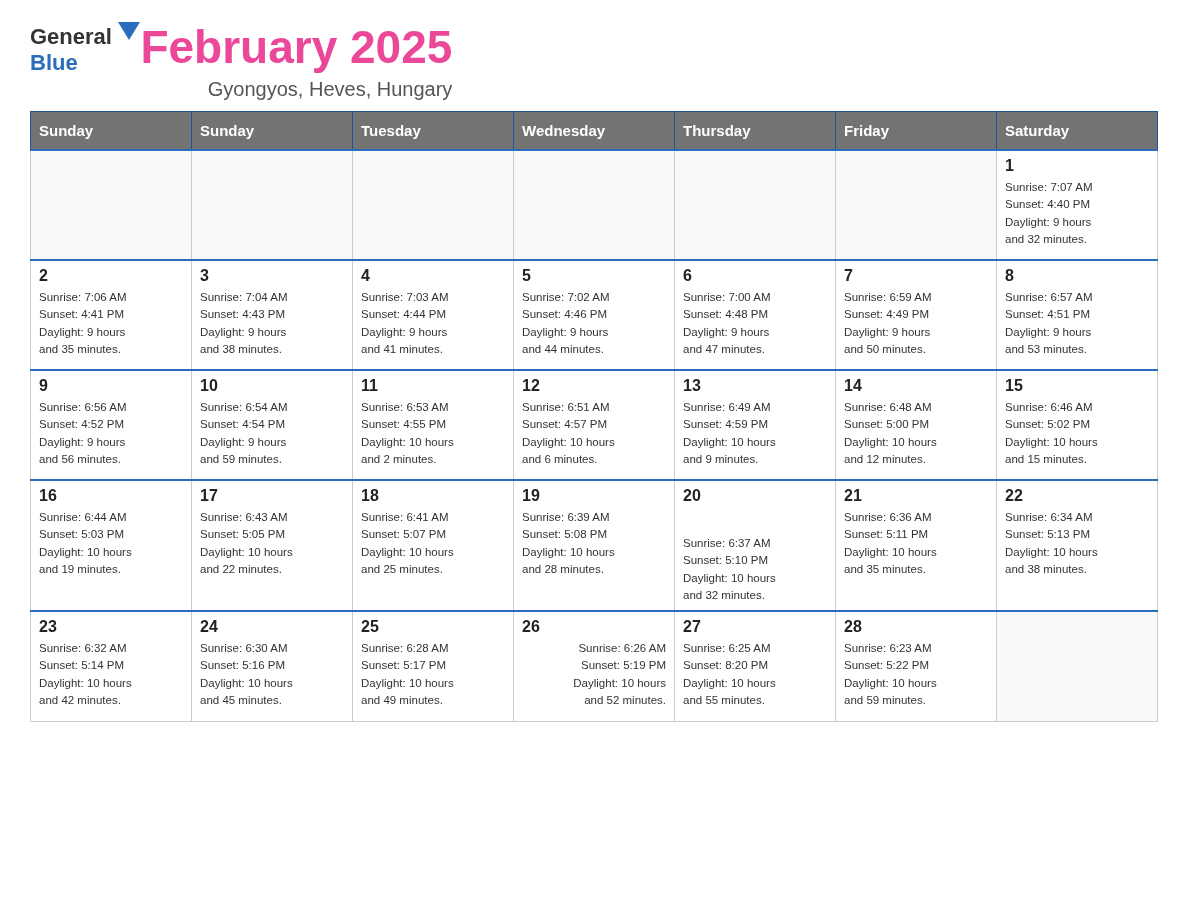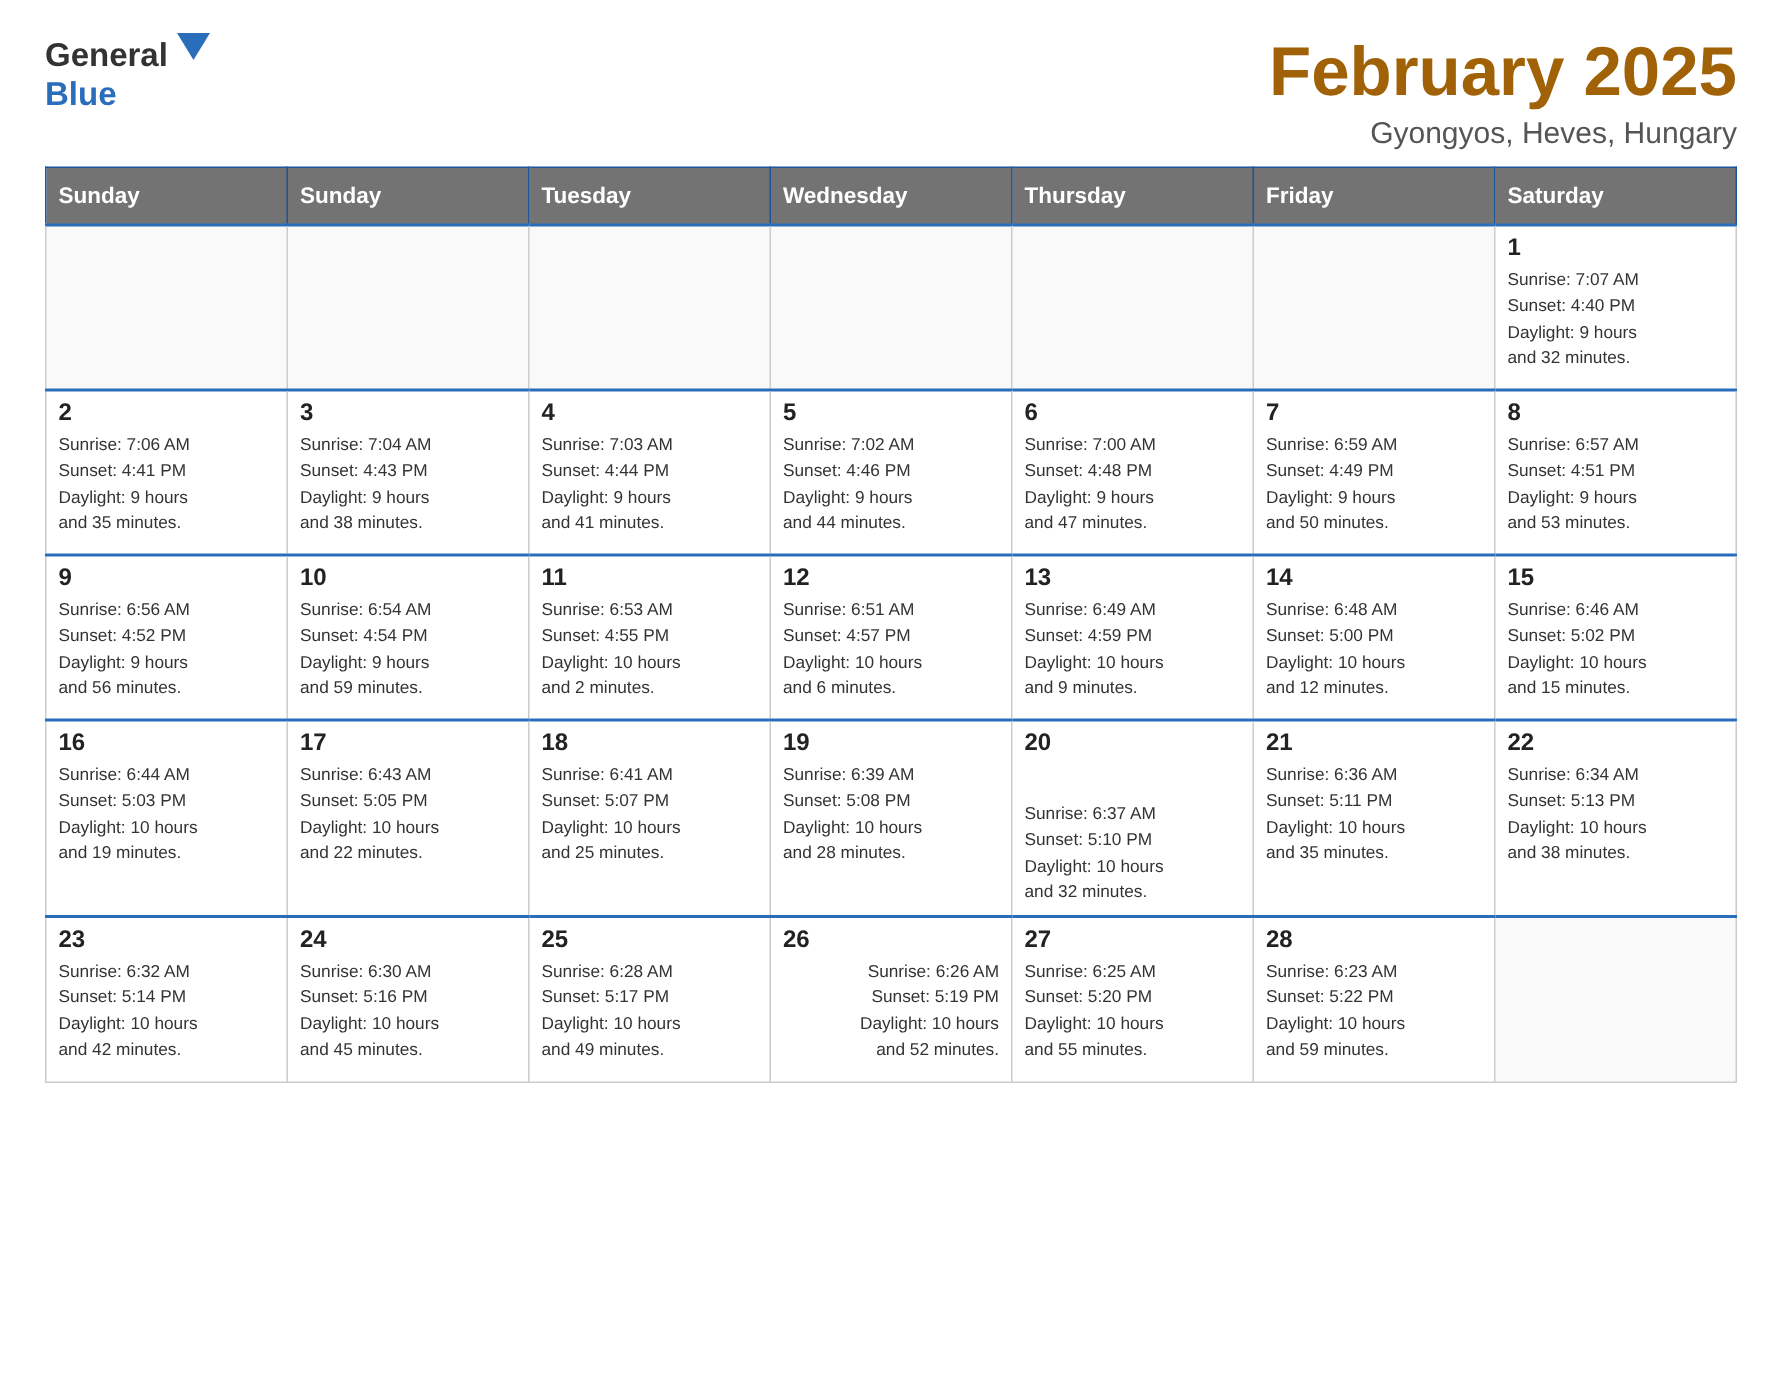--- a/index.html
+++ b/index.html
@@ -5,24 +5,23 @@
     * { margin: 0; padding: 0; box-sizing: border-box; }
     body {
       font-family: Arial, sans-serif;
       background: #fff;
       width: 1188px;
       min-height: 918px;
       padding: 20px 30px;
     }
     .header {
       display: flex;
-      justify-content: space-between;
+      justify-content: flex-start;
       align-items: flex-start;
       margin-bottom: 10px;
-      gap: 12px;
     }
     .logo-text-general {
       font-size: 22px;
       font-weight: bold;
       color: #333;
     }
     .logo-text-blue {
       font-size: 22px;
       font-weight: bold;
       color: #2a6ebb;
@@ -30,21 +29,21 @@
     .logo-wrapper {
       display: flex;
       align-items: center;
     }
     .title-block {
       text-align: right;
     }
     .calendar-title {
       font-size: 46px;
       font-weight: bold;
-      color: #a16207;
+      color: #ec4899;
     }
     .calendar-subtitle {
       font-size: 20px;
       color: #555;
       margin-top: 4px;
     }
     .calendar-table {
       width: 100%;
       border-collapse: collapse;
       table-layout: fixed;
@@ -307,21 +306,21 @@
         <td>
           <span class="day-number">26</span>
           <div class="day-info" style="white-space: pre-line; text-align: right;">Sunrise: 6:26 AM
 Sunset: 5:19 PM
 Daylight: 10 hours
 and 52 minutes.</div>
         </td>
         <td>
           <span class="day-number">27</span>
           <div class="day-info" style="white-space: pre-line;">Sunrise: 6:25 AM
-Sunset: 5:20 PM
+Sunset: 8:20 PM
 Daylight: 10 hours
 and 55 minutes.</div>
         </td>
         <td>
           <span class="day-number">28</span>
           <div class="day-info" style="white-space: pre-line;">Sunrise: 6:23 AM
 Sunset: 5:22 PM
 Daylight: 10 hours
 and 59 minutes.</div>
         </td>

